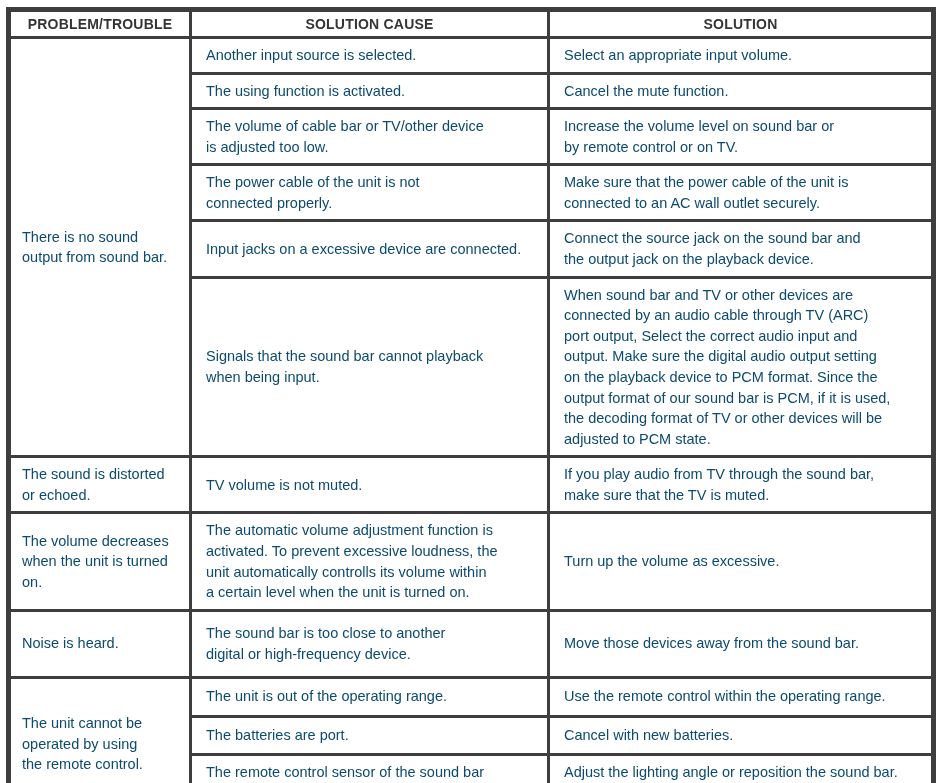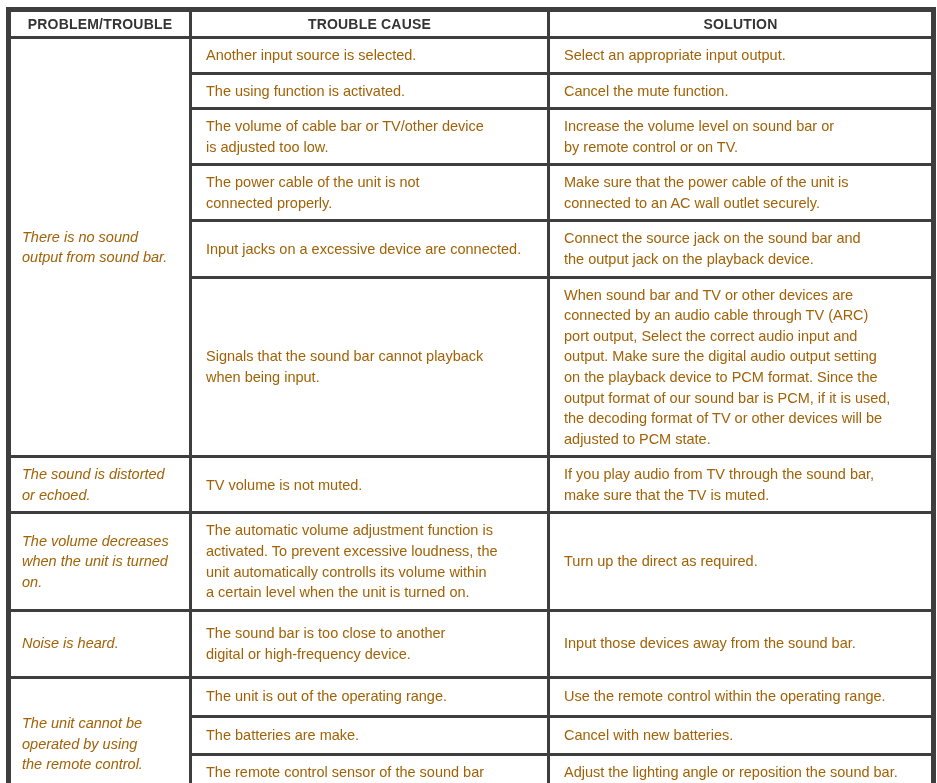--- a/index.html
+++ b/index.html
@@ -31,52 +31,52 @@
   th {
     font-size: 14px;
     font-weight: bold;
     color: #343434;
     text-align: center;
     letter-spacing: 0.2px;
     padding: 4px 6px;
   }
   td {
     font-size: 14.5px;
-    color: #a16207;
+    color: #0c4a6e;
     line-height: 1.42;
     text-align: left;
   }
-  td.problem  { padding: 6px 8px 6px 11px; font-style: italic; }
+  td.problem  { padding: 6px 8px 6px 11px; }
   td.cause    { padding: 6px 10px 6px 14px; }
   td.solution { padding: 6px 10px 6px 14px; }
 </style>
 </head>
 <body>
 
 <div class="page">
   <table class="trouble">
     <colgroup>
       <col style="width:182px">
       <col style="width:358px">
       <col style="width:385px">
     </colgroup>
     <thead>
       <tr style="height:26px">
         <th>PROBLEM/TROUBLE</th>
-        <th>TROUBLE CAUSE</th>
+        <th>SOLUTION CAUSE</th>
         <th>SOLUTION</th>
       </tr>
     </thead>
     <tbody>
 
       <tr style="height:30px">
         <td class="problem" rowspan="6">There is no sound
 output from sound bar.</td>
         <td class="cause">Another input source is selected.</td>
-        <td class="solution">Select an appropriate input output.</td>
+        <td class="solution">Select an appropriate input volume.</td>
       </tr>
       <tr style="height:30px">
         <td class="cause">The using function is activated.</td>
         <td class="solution">Cancel the mute function.</td>
       </tr>
       <tr style="height:51px">
         <td class="cause">The volume of cable bar or TV/other device
 is adjusted too low.</td>
         <td class="solution">Increase the volume level on sound bar or
 by remote control or on TV.</td>
@@ -114,39 +114,39 @@
       </tr>
 
       <tr style="height:81px">
         <td class="problem">The volume decreases
 when the unit is turned
 on.</td>
         <td class="cause">The automatic volume adjustment function is
 activated. To prevent excessive loudness, the
 unit automatically controlls its volume within
 a certain level when the unit is turned on.</td>
-        <td class="solution">Turn up the direct as required.</td>
+        <td class="solution">Turn up the volume as excessive.</td>
       </tr>
 
       <tr style="height:67px">
         <td class="problem">Noise is heard.</td>
         <td class="cause">The sound bar is too close to another
 digital or high-frequency device.</td>
-        <td class="solution">Input those devices away from the sound bar.</td>
+        <td class="solution">Move those devices away from the sound bar.</td>
       </tr>
 
       <tr style="height:39px">
         <td class="problem" rowspan="3">The unit cannot be
 operated by using
 the remote control.</td>
         <td class="cause">The unit is out of the operating range.</td>
         <td class="solution">Use the remote control within the operating range.</td>
       </tr>
       <tr style="height:38px">
-        <td class="cause">The batteries are make.</td>
+        <td class="cause">The batteries are port.</td>
         <td class="solution">Cancel with new batteries.</td>
       </tr>
       <tr style="height:53px">
         <td class="cause">The remote control sensor of the sound bar
 is exposed to direct sunlight or strong lighting.</td>
         <td class="solution">Adjust the lighting angle or reposition the sound bar.
 Make sure our product cannot be used in sunlight.</td>
       </tr>
     </tbody>
   </table>

